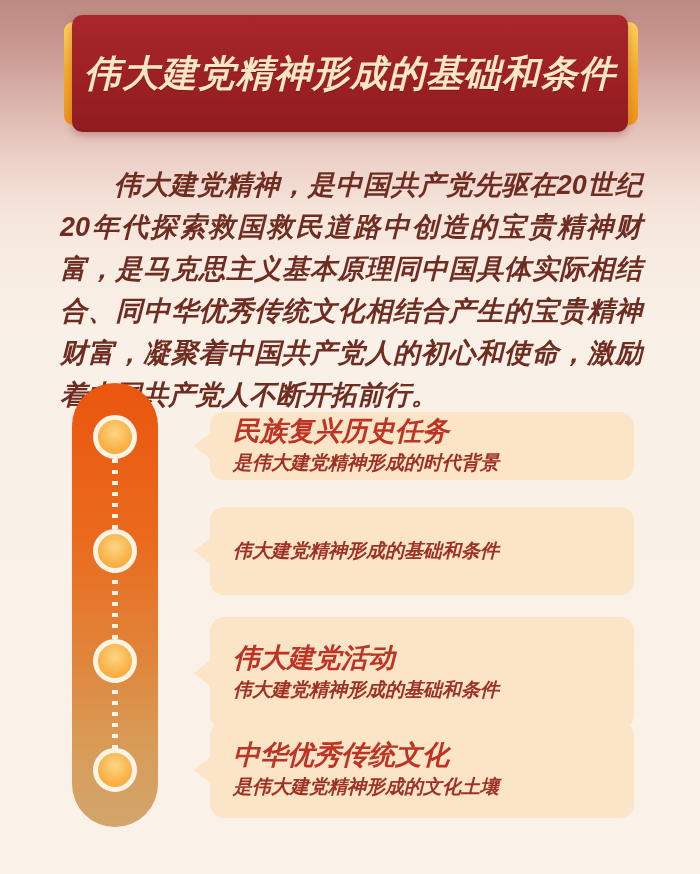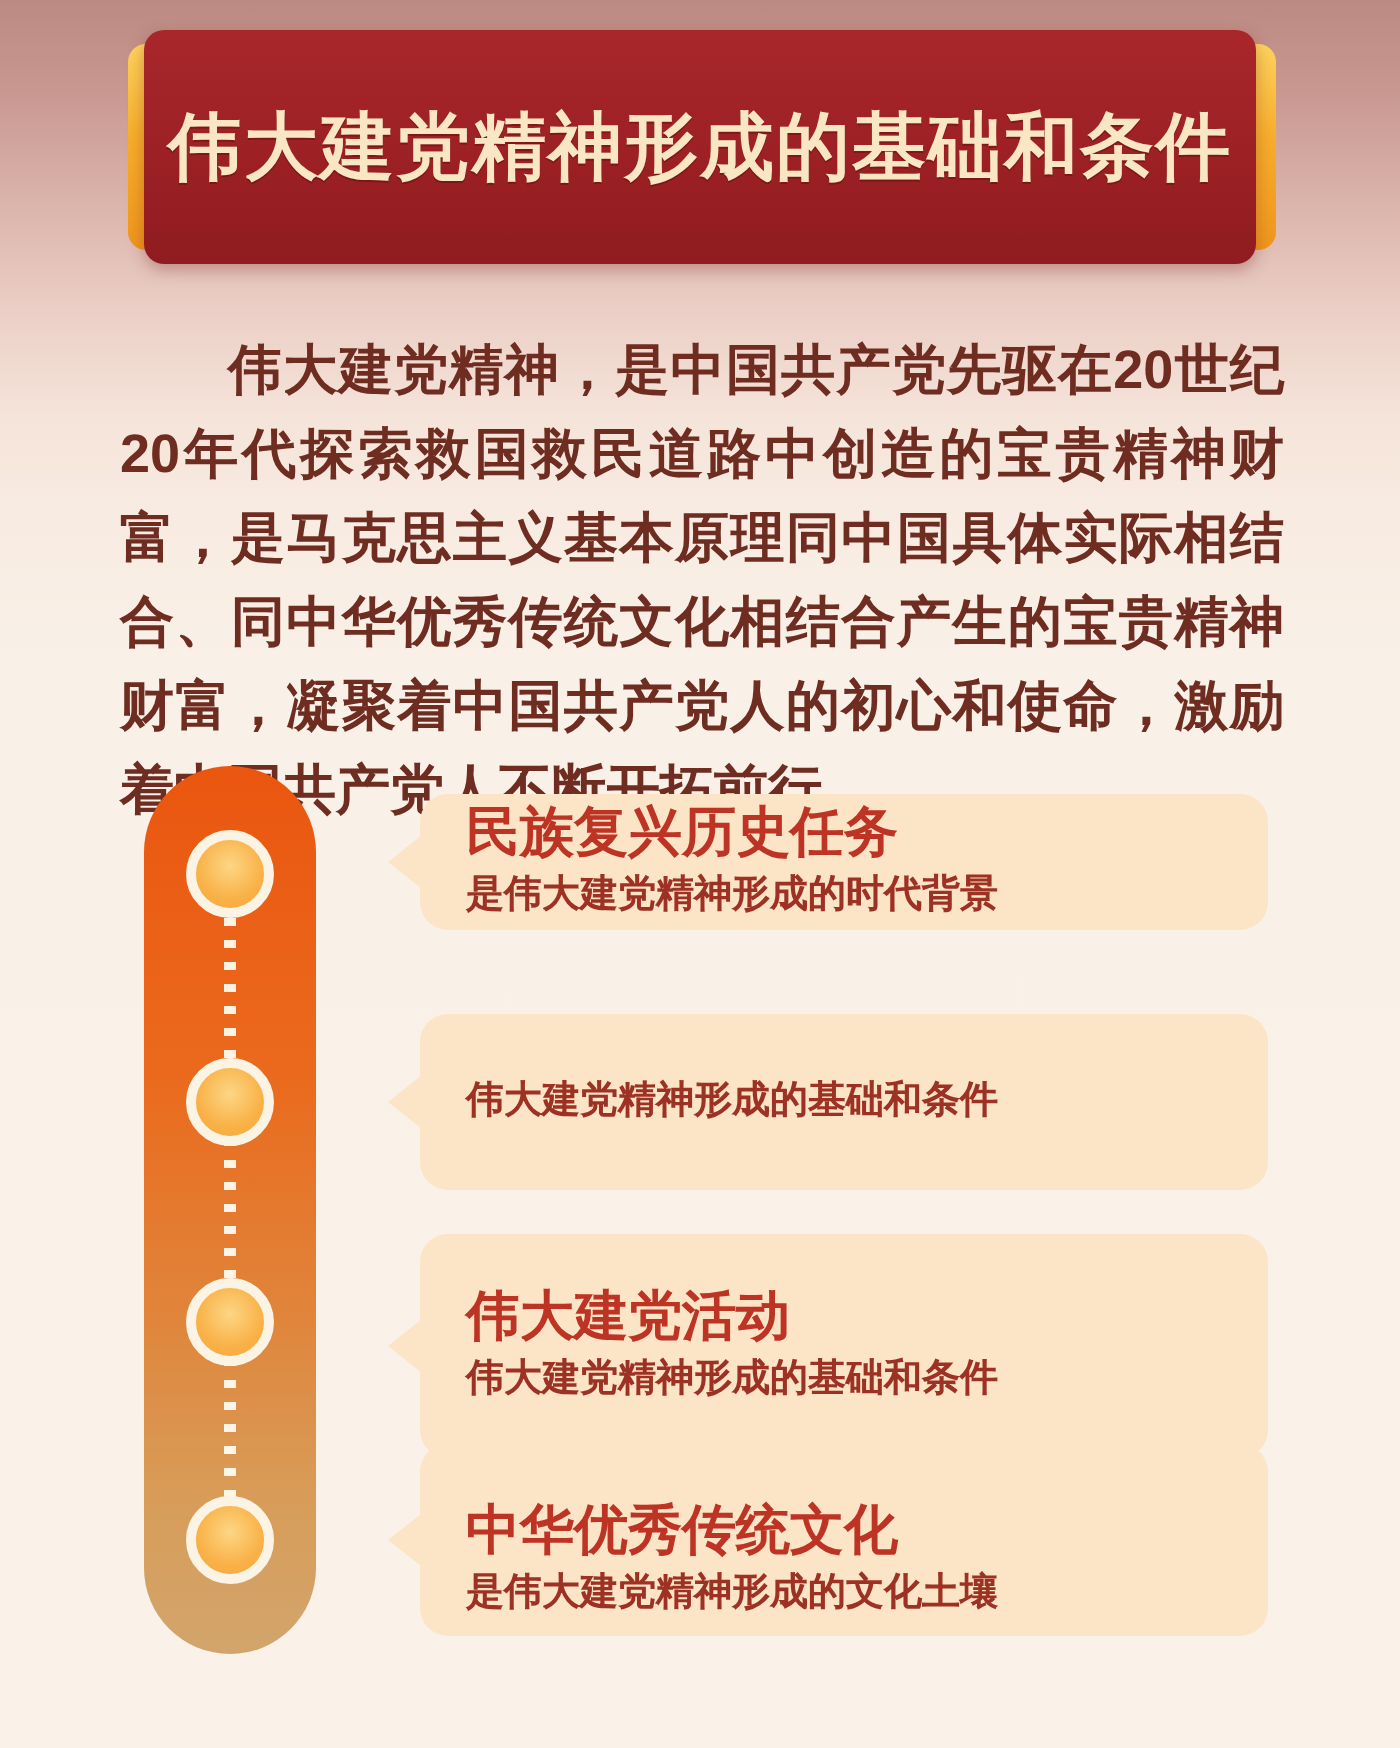--- a/index.html
+++ b/index.html
@@ -5,20 +5,21 @@
   html,body{margin:0;padding:0;background:#e9e4de;}
   .page{
     position:relative;
     width:700px;height:874px;
     margin:0 auto;
     overflow:hidden;
     font-family:"Liberation Sans", sans-serif;
     background:linear-gradient(180deg,
       #bc8a82 0%, #c79790 5%, #d9b1a8 11%, #ecd0c7 18%,
       #f5e4da 24%, #f8ece2 30%, #f9f0e7 38%, #faf1e8 100%);
+    font-style:italic;
   }
 
   
   .banner-wrap{position:absolute;left:64px;top:15px;width:574px;height:117px;}
   .gold-rod{
     position:absolute;top:7px;width:18px;height:103px;border-radius:9px;
     background:linear-gradient(180deg,#fdd35e 0%,#f7ae2c 45%,#ef961c 100%);
   }
   .gold-rod.left{left:0;}
   .gold-rod.right{right:0;}
@@ -62,24 +63,24 @@
   .tl-node.n3{top:639px;}
   .tl-node.n4{top:748px;}
 
   
   .card{
     position:absolute;left:210px;width:424px;border-radius:14px;
     background:#fce4c6;z-index:2;
     display:flex;flex-direction:column;justify-content:center;
     padding:6px 16px 6px 23px;box-sizing:border-box;
   }
-  .card.c1{top:397px;height:68px;}
+  .card.c1{top:412px;height:68px;}
   .card.c2{top:507px;height:88px;}
   .card.c3{top:617px;height:112px;}
-  .card.c4{top:722px;height:96px;justify-content:flex-end;}
+  .card.c4{top:722px;height:96px;}
   .card .notch{
     position:absolute;left:-16px;top:50%;transform:translateY(-50%);
     width:24px;height:38px;background:#fce4c6;
     clip-path:polygon(100% 0, 0 50%, 100% 100%);
   }
   .card .t{
     color:#bd3425;font-size:27px;font-weight:900;line-height:33px;margin:0;
     white-space:nowrap;
   }
   .card .s{

